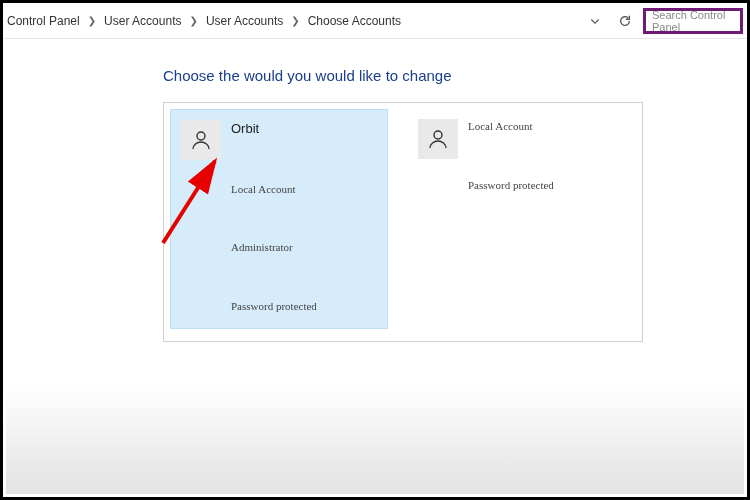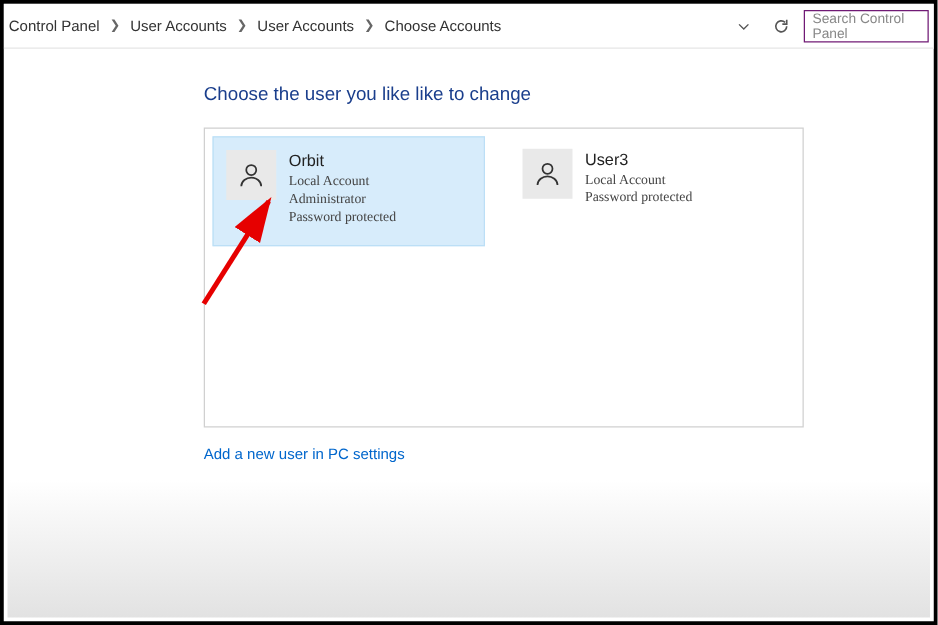--- a/index.html
+++ b/index.html
@@ -16,21 +16,21 @@
     .topbar {
       display: flex;
       align-items: center;
       height: 36px;
       border-bottom: 1px solid #e6e6e6;
       padding: 0 0 0 4px;
       background: #fff;
     }
     .breadcrumb {
       display: flex;
-      align-items: flex-start;
+      align-items: center;
       flex: 1;
       color: #333;
       font-size: 12px;
       overflow: hidden;
       white-space: nowrap;
     }
     .breadcrumb-item { color: #333; }
     .breadcrumb-sep {
       padding: 0 8px;
       color: #666;
@@ -43,21 +43,21 @@
       padding-right: 4px;
     }
     .icon-btn {
       width: 24px; height: 24px;
       display: flex; align-items: center; justify-content: center;
       color: #555;
     }
     .search-box {
       width: 100px;
       height: 26px;
-      border: 1px solid #701a75;
+      border: 3px solid #701a75;
       padding: 0 6px;
       font-size: 11px;
       color: #888;
       display: flex;
       align-items: center;
       background: #fff;
     }
     .content {
       padding: 28px 0 0 160px;
     }
@@ -90,21 +90,21 @@
       background: #d7ecfb;
       border: 1px solid #bcdff6;
     }
     .avatar {
       width: 40px; height: 40px;
       background: #e9e9e9;
       display: flex; align-items: center; justify-content: center;
       flex-shrink: 0;
     }
     .avatar svg { width: 24px; height: 24px; stroke: #333; fill: none; stroke-width: 1.4; }
-    .acct-text { display: flex; flex-direction: column; line-height: 1.35; }
+    .acct-text { display: flex; flex-direction: column; line-height: 1.35; gap: 44px; }
     .acct-name { font-size: 13px; color: #222; }
     .acct-line { font-size: 11px; color: #444; font-family: Liberation Serif, serif; }
     .add-link {
       color: #0066cc;
       font-size: 12px;
       margin-top: 14px;
       display: inline-block;
     }
     .arrow-annot {
       position: absolute;
@@ -144,21 +144,21 @@
           <path d="M13 8a5 5 0 1 1-1.5-3.5M13 2v4h-4" fill="none" stroke="#555" stroke-width="1.5"></path>
         </svg>
     </div>
     <div class="search-box">
       <span>Search Control Panel</span>
     </div>
   </div>
 </div>
 
 <div class="content">
-  <h2 class="page-title">Choose the user you like like to change</h2>
+  <h2 class="page-title">Choose the would you would like to change</h2>
 
   <div class="accounts-frame">
     <div class="accounts-row">
 
       <div class="account-card selected">
         <div class="avatar">
           <svg viewBox="0 0 24 24">
               <circle cx="12" cy="8" r="4"></circle>
               <path d="M4 21c0-4 4-7 8-7s8 3 8 7"></path>
             </svg>
@@ -172,30 +172,28 @@
       </div>
 
       <div class="account-card">
         <div class="avatar">
           <svg viewBox="0 0 24 24">
               <circle cx="12" cy="8" r="4"></circle>
               <path d="M4 21c0-4 4-7 8-7s8 3 8 7"></path>
             </svg>
         </div>
         <div class="acct-text">
-          <span class="acct-name">User3</span>
           <span class="acct-line">Local Account</span>
           <span class="acct-line">Password protected</span>
         </div>
       </div>
 
     </div>
   </div>
 
-  <a class="add-link">Add a new user in PC settings</a>
 </div>
 
 <svg class="arrow-annot" width="90" height="110">
   <defs>
     <marker id="ah" markerWidth="10" markerHeight="10" refX="8" refY="3" orient="auto">
       <path d="M0,0 L9,3 L0,6 Z" fill="#e60000"></path>
     </marker>
   </defs>
   <line x1="10" y1="100" x2="62" y2="18" stroke="#e60000" stroke-width="4" marker-end="url(#ah)"></line>
 </svg>

